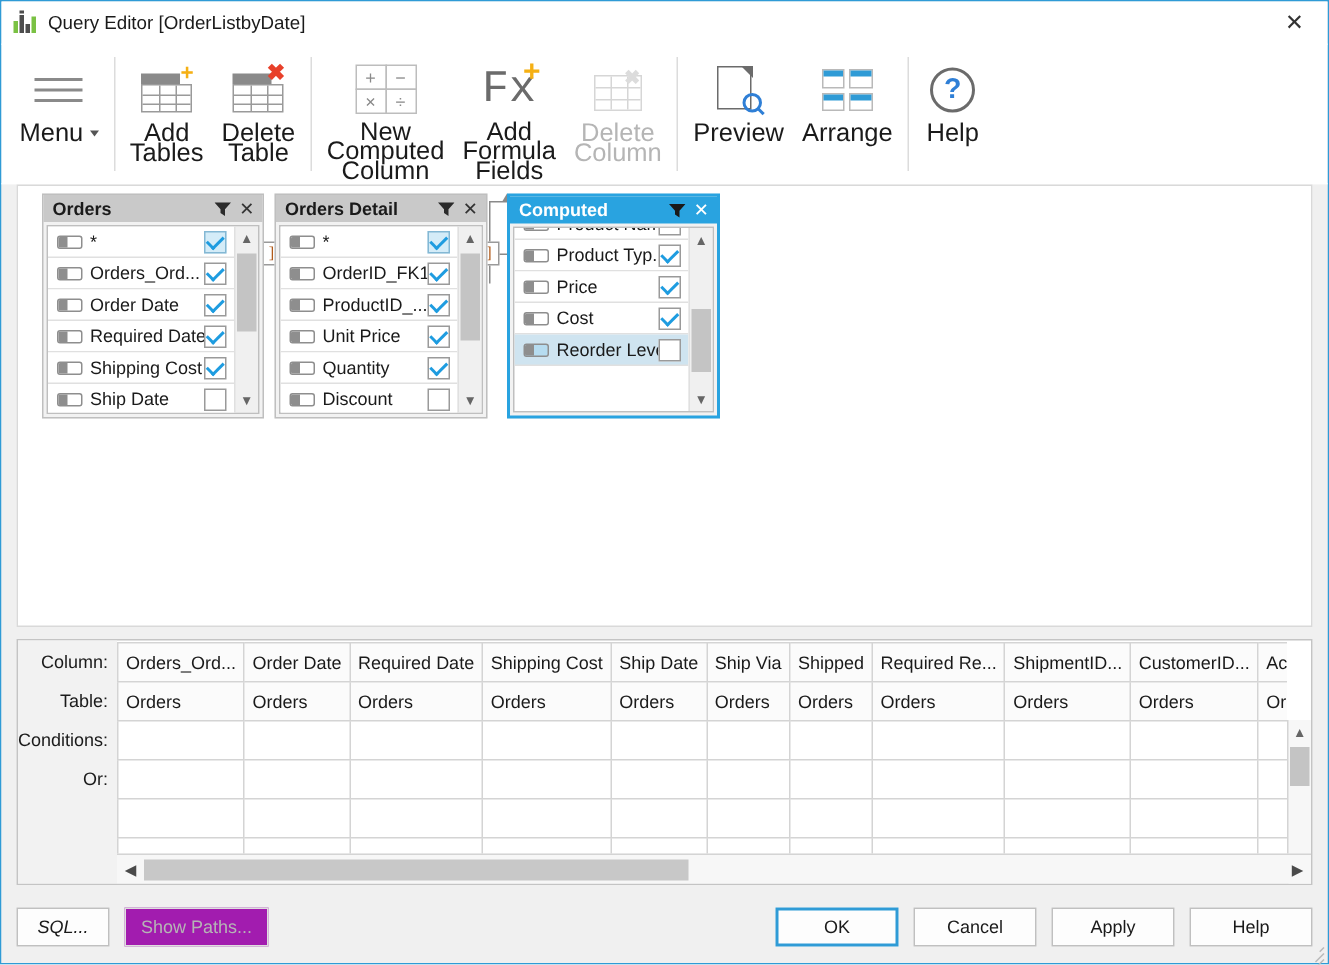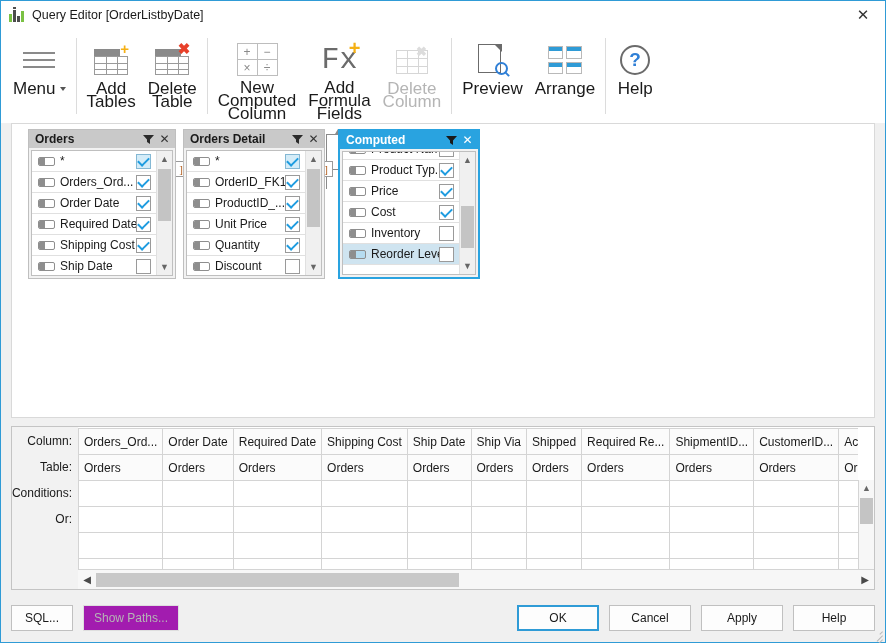--- a/index.html
+++ b/index.html
@@ -437,21 +437,21 @@
     background: #fdfdfd;
     border: 1px solid #c0c0c0;
     font-size: 12px;
     color: #1a1a1a;
     font-family: "Liberation Sans", sans-serif;
     cursor: pointer;
     padding: 0 10px;
   }
   .btn.disabled { color:#b5b5b5; background:#a21caf; border-color:#dedede; cursor:default; }
   .btn.default { border: 2px solid #2f9bd6; }
-  .btn-sql { min-width: 62px; }
+  .btn-sql { min-width: 62px; font-style: italic; }
   .spacer { flex: 1 1 auto; }
   .btn-group { display:flex; gap: 10px; }
   .resize-grip {
     position:absolute; right:2px; bottom:2px; width:12px; height:12px;
   }
   .resize-grip i {
     position:absolute; background:#b9b9b9; height:1px; display:block;
     transform-origin: right bottom;
   }
 </style>
@@ -745,25 +745,20 @@
             </div>
             <div class="frow">
               <span class="f-ico"></span>
               <span class="f-label">Price</span>
               <span class="f-check on"></span>
             </div>
             <div class="frow">
               <span class="f-ico"></span>
               <span class="f-label">Cost</span>
               <span class="f-check on"></span>
-            </div>
-            <div class="frow">
-              <span class="f-ico"></span>
-              <span class="f-label">Inventory</span>
-              <span class="f-check"></span>
             </div>
             <div class="frow selected">
               <span class="f-ico"></span>
               <span class="f-label">Reorder Level</span>
               <span class="f-check"></span>
             </div>
           </div>
           <div class="tp-scroll">
             <div class="sb-arrow">▲</div>
             <div class="sb-track">

